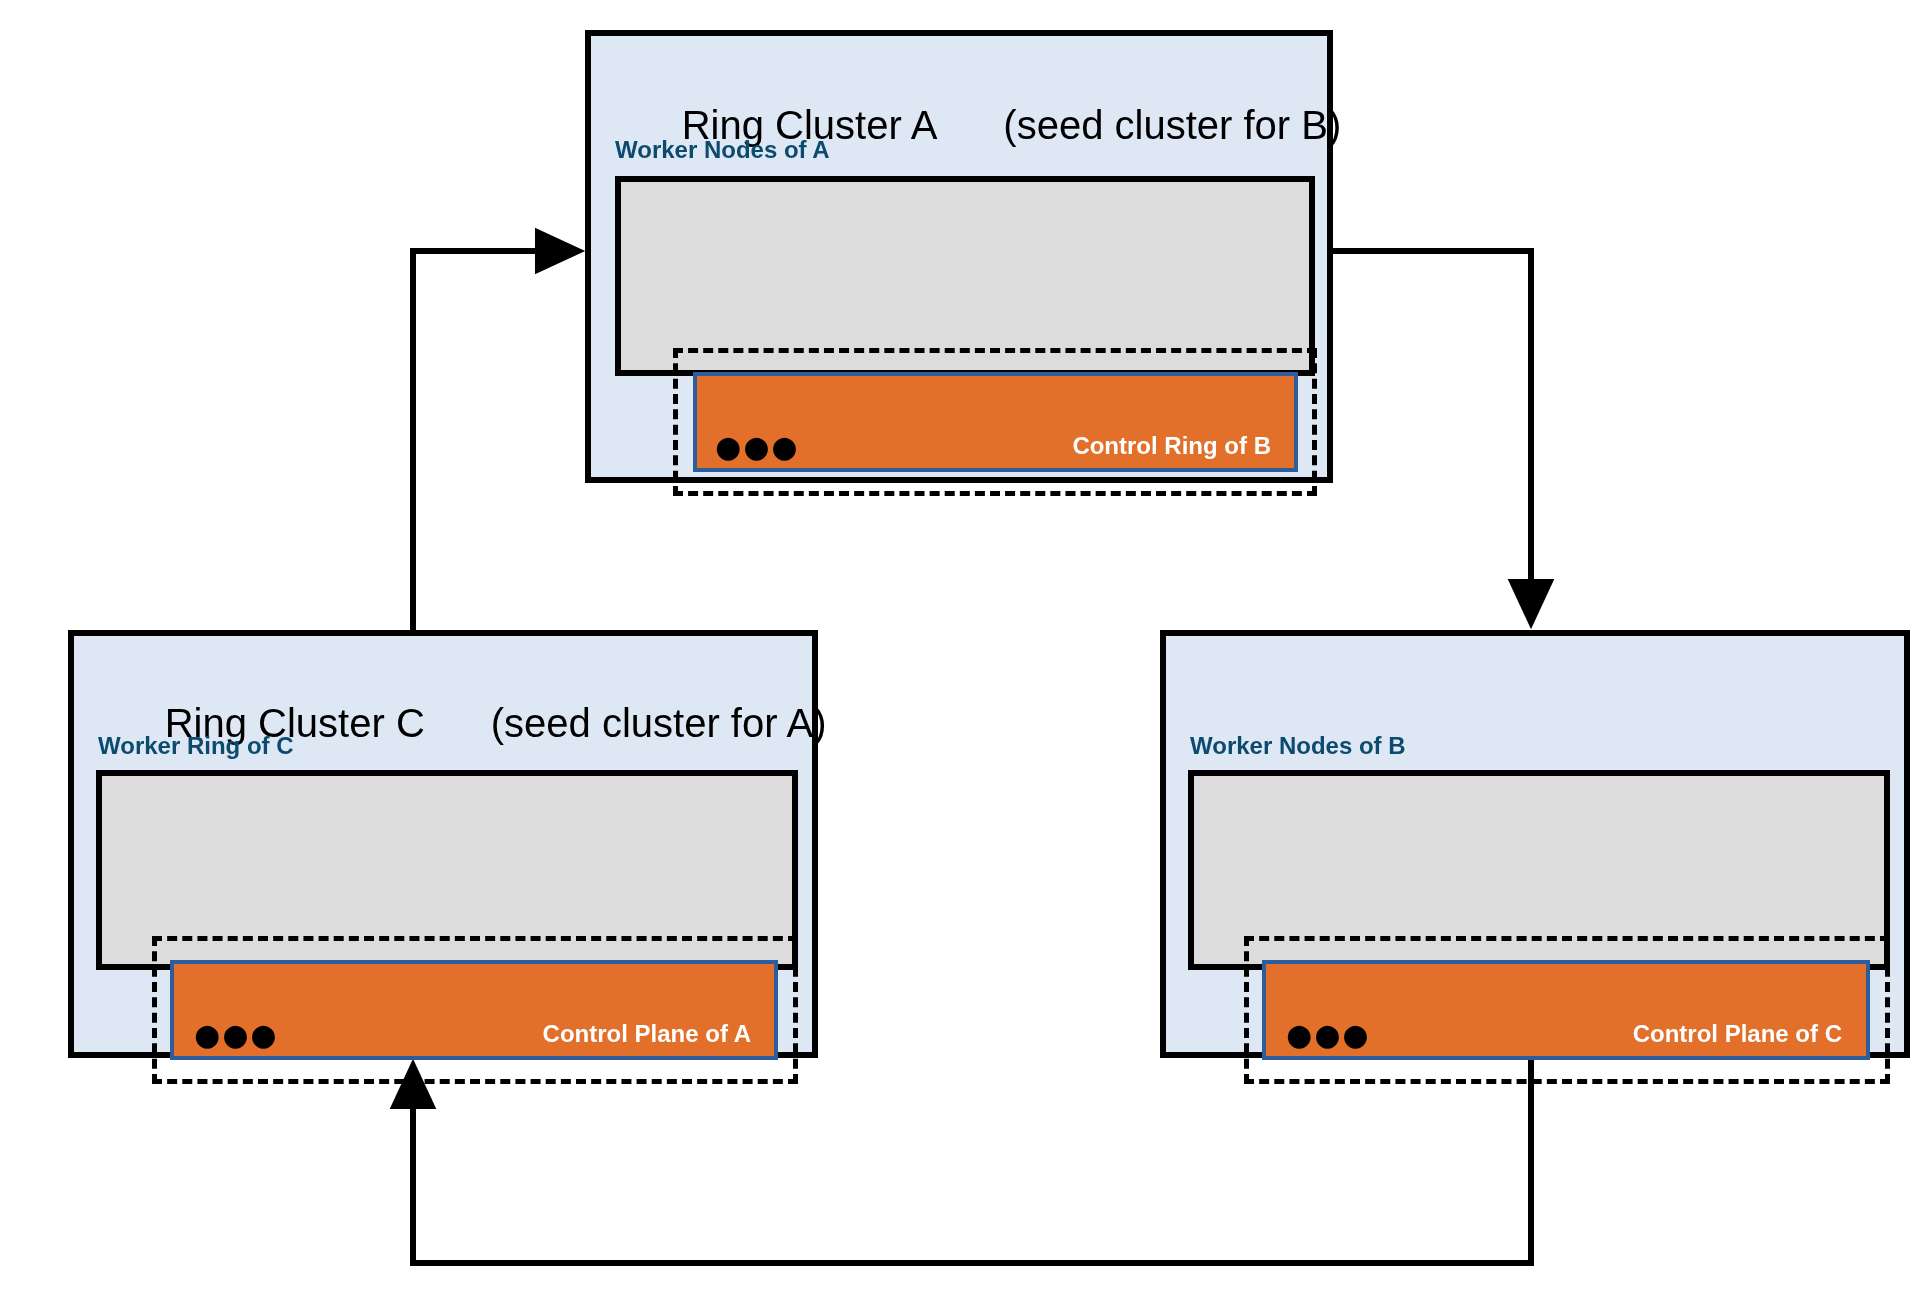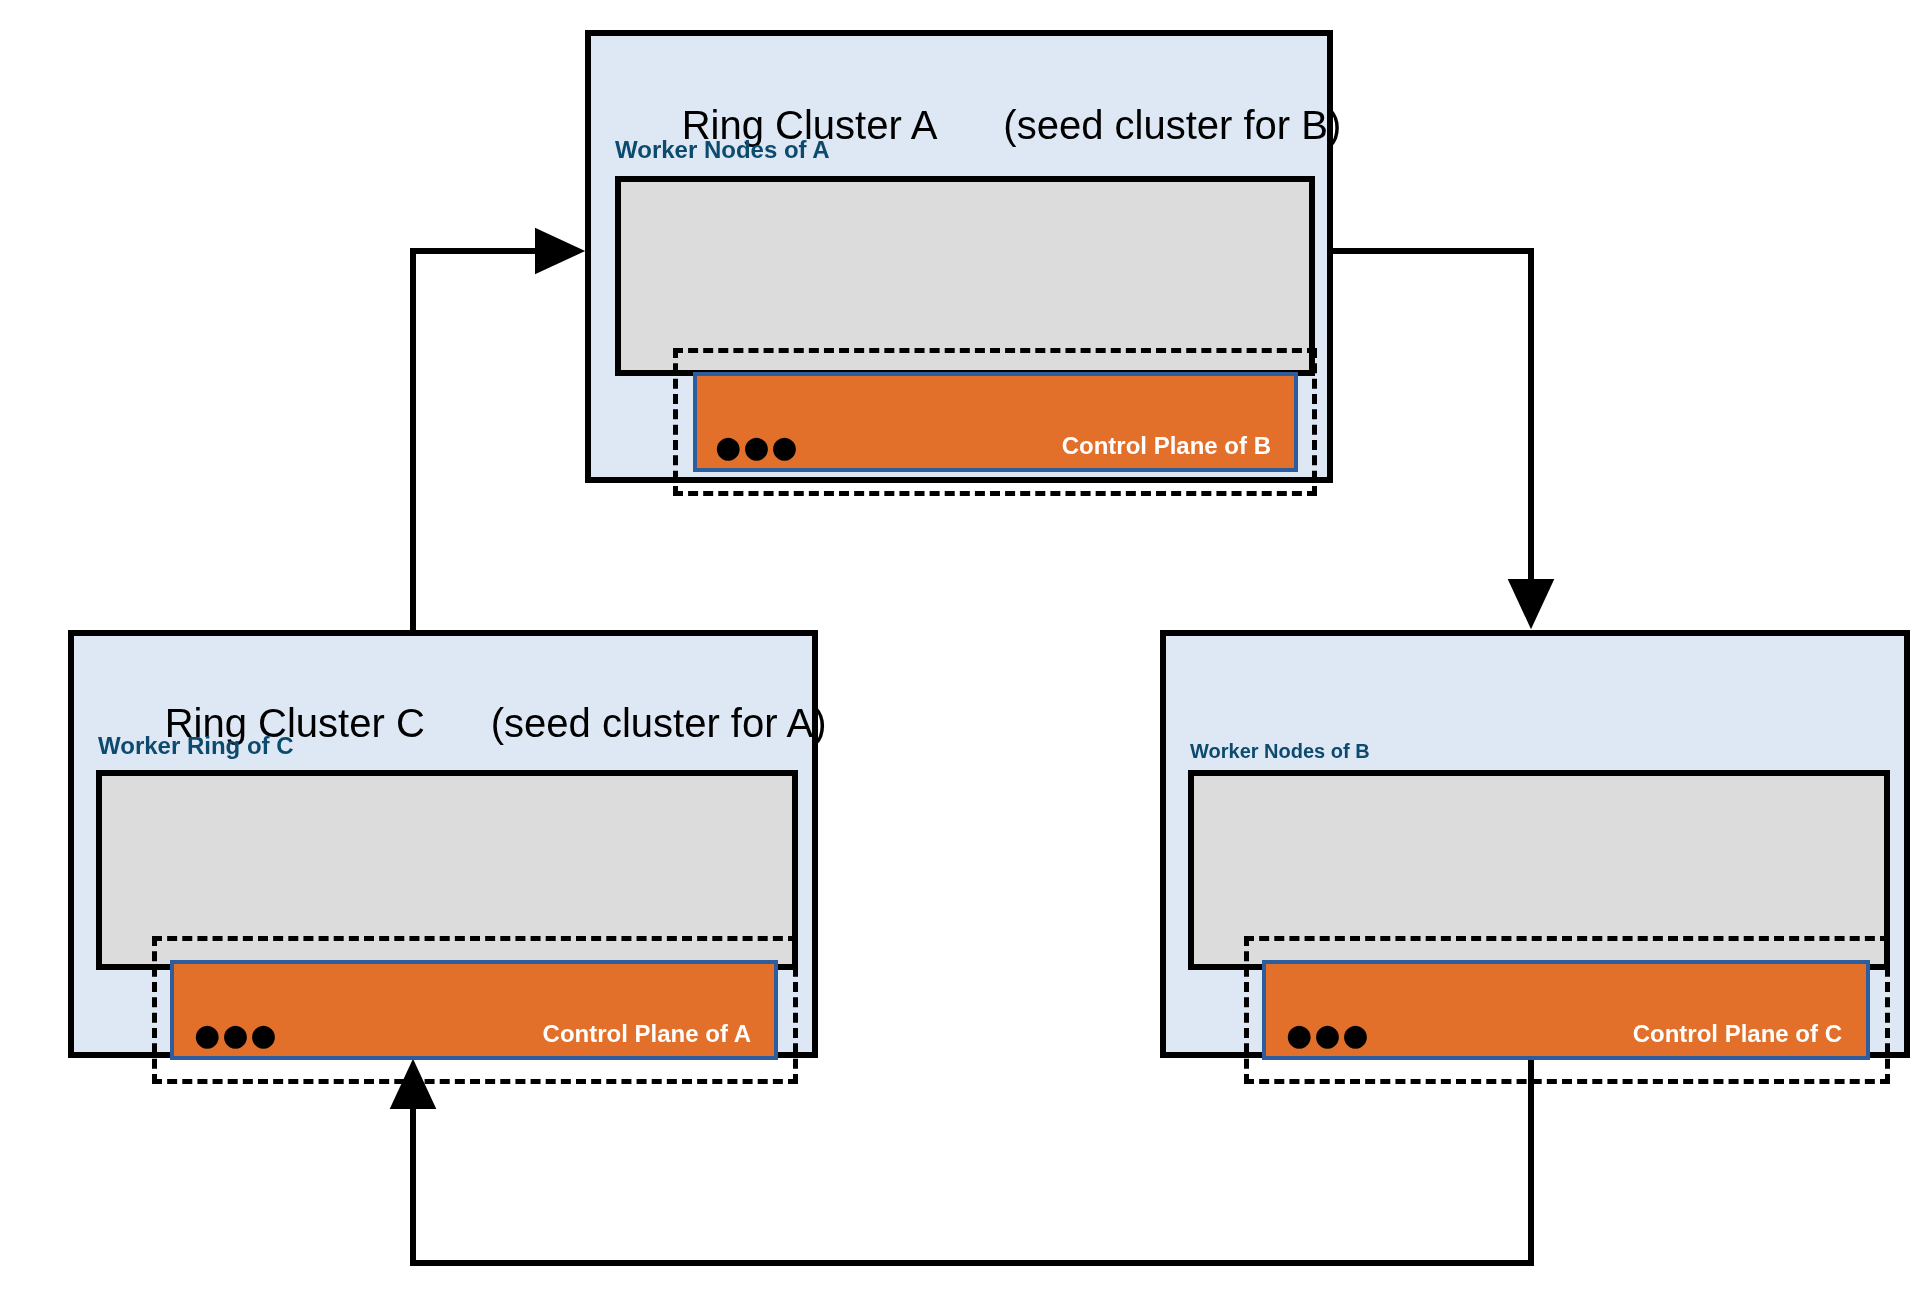--- a/index.html
+++ b/index.html
@@ -47,21 +47,21 @@
   #cluster-c .cluster-sub{left:24px;top:96px;font-size:24px;}
   #cluster-c .worker-outer{left:22px;top:134px;width:702px;height:200px;}
   #cluster-c .worker-dashed{left:50px;top:160px;width:646px;height:148px;}
   #cluster-c .control-plane{left:68px;top:184px;width:608px;height:100px;}
   #cluster-c .dots{left:92px;top:244px;font-size:30px;}
   #cluster-c .cp-label{left:301px;top:244px;width:348px;font-size:24px;}
 
   
   #cluster-b{left:1160px;top:630px;width:750px;height:428px;}
   #cluster-b .cluster-title{left:24px;top:20px;font-size:40px;}
-  #cluster-b .cluster-sub{left:24px;top:104px;font-size:20px;}
+  #cluster-b .cluster-sub{left:24px;top:96px;font-size:24px;}
   #cluster-b .worker-outer{left:22px;top:134px;width:702px;height:200px;}
   #cluster-b .worker-dashed{left:50px;top:160px;width:646px;height:148px;}
   #cluster-b .control-plane{left:68px;top:184px;width:608px;height:100px;}
   #cluster-b .dots{left:92px;top:244px;font-size:30px;}
   #cluster-b .cp-label{left:300px;top:244px;width:348px;font-size:24px;}
 </style>
 </head>
 <body>
 
 <div id="stage">
@@ -83,21 +83,21 @@
   <div class="cluster" id="cluster-a">
     <div class="cluster-title">
       <span>Ring Cluster A</span><span style="display:inline-block;width:66px"></span><span>(seed cluster for B)</span>
     </div>
     <div class="cluster-sub">Worker Nodes of A</div>
 
     <div class="worker-outer">
       <div class="worker-dashed"></div>
       <div class="control-plane"></div>
       <div class="dots">●●●</div>
-      <div class="cp-label">Control Plane of B</div>
+      <div class="cp-label">Control Ring of B</div>
     </div>
   </div>
 
   <div class="cluster" id="cluster-c">
     <div class="cluster-title">
       <span>Ring Cluster C</span><span style="display:inline-block;width:66px"></span><span>(seed cluster for A)</span>
     </div>
     <div class="cluster-sub">Worker Ring of C</div>
 
     <div class="worker-outer">

